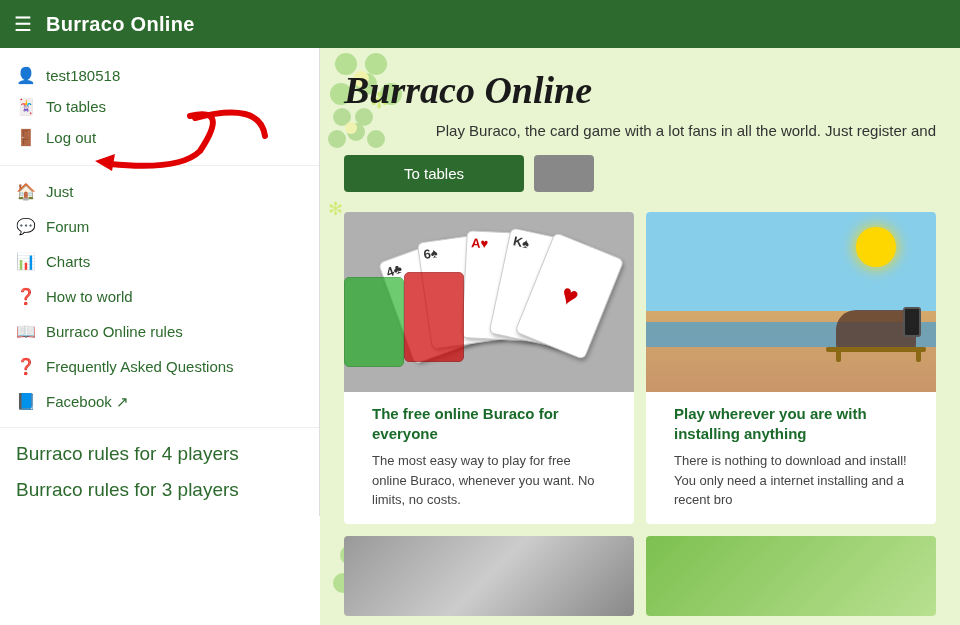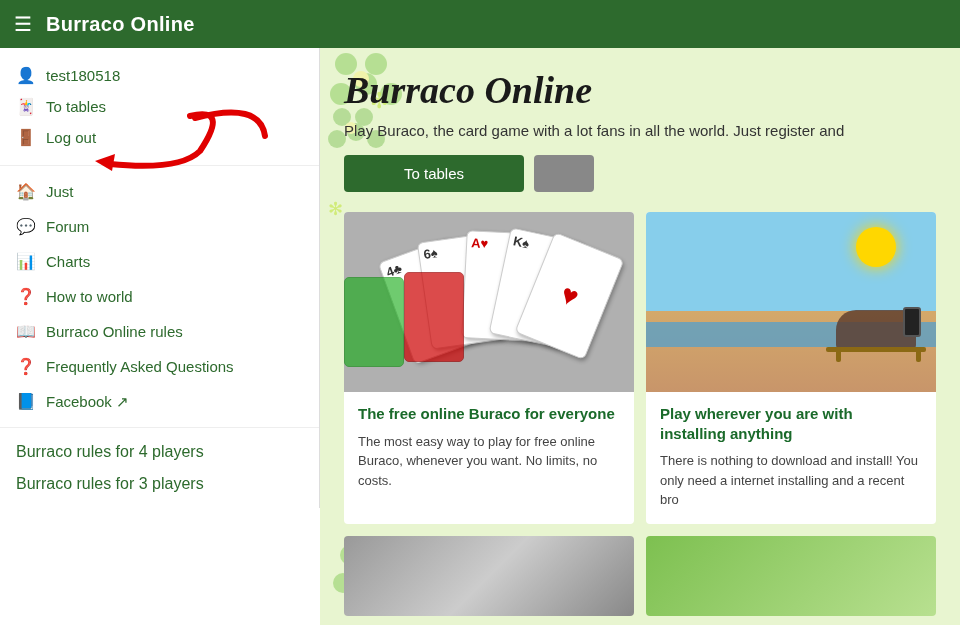--- a/index.html
+++ b/index.html
@@ -82,21 +82,21 @@
       font-size: 16px;
     }
 
     .sidebar-links-section {
       padding: 8px 0;
     }
     .sidebar-link-item {
       display: block;
       padding: 7px 16px;
       color: #2d6a2d;
-      font-size: 16px;
+      font-size: 19px;
       cursor: pointer;
       text-decoration: none;
     }
 
     
     .content-area {
       flex: 1;
       background: #e8f5d0;
       overflow: hidden;
       position: relative;
@@ -114,20 +114,21 @@
       color: #1a1a1a;
       margin-bottom: 10px;
       font-weight: bold;
     }
     .hero-title span { font-style: italic; }
 
     .hero-subtitle {
       font-size: 15px;
       color: #333;
       margin-bottom: 16px;
+      text-align: right;
     }
 
     .hero-buttons {
       display: flex;
       gap: 10px;
       margin-bottom: 20px;
     }
     .btn-tables {
       background: #2d6a2d;
       color: white;
@@ -165,21 +166,21 @@
     .card:last-child { margin-right: 0; }
 
     
     .playing-cards-visual {
       position: relative;
       width: 100%;
       height: 180px;
     }
 
     .card-body {
-      padding: 12px 14px 14px;
+      padding: 12px 28px 14px;
     }
     .card-title {
       font-size: 15px;
       font-weight: bold;
       color: #1a6a2a;
       margin-bottom: 8px;
       line-height: 1.3;
     }
     .card-text {
       font-size: 13px;

